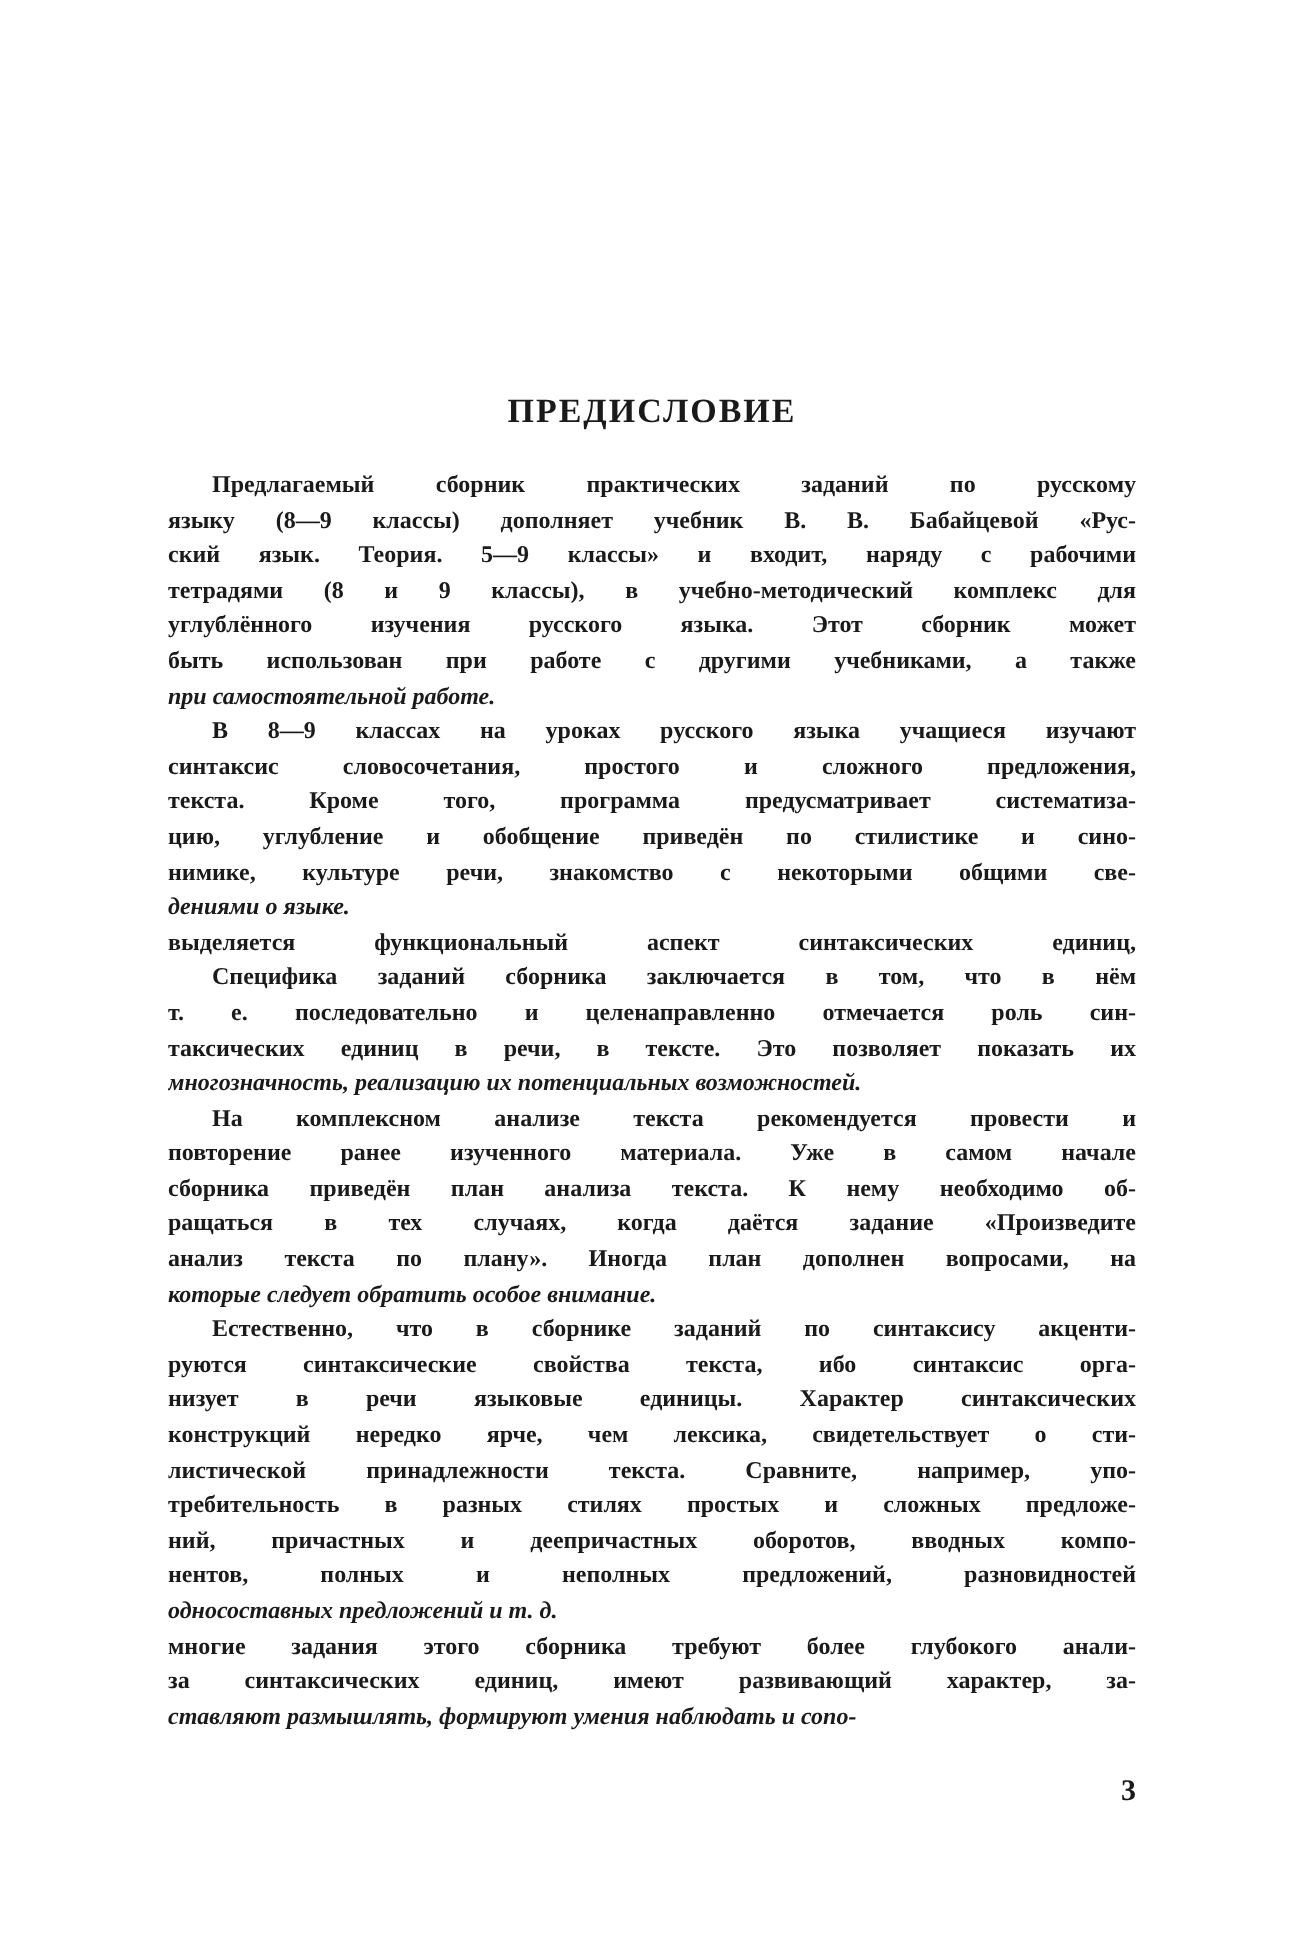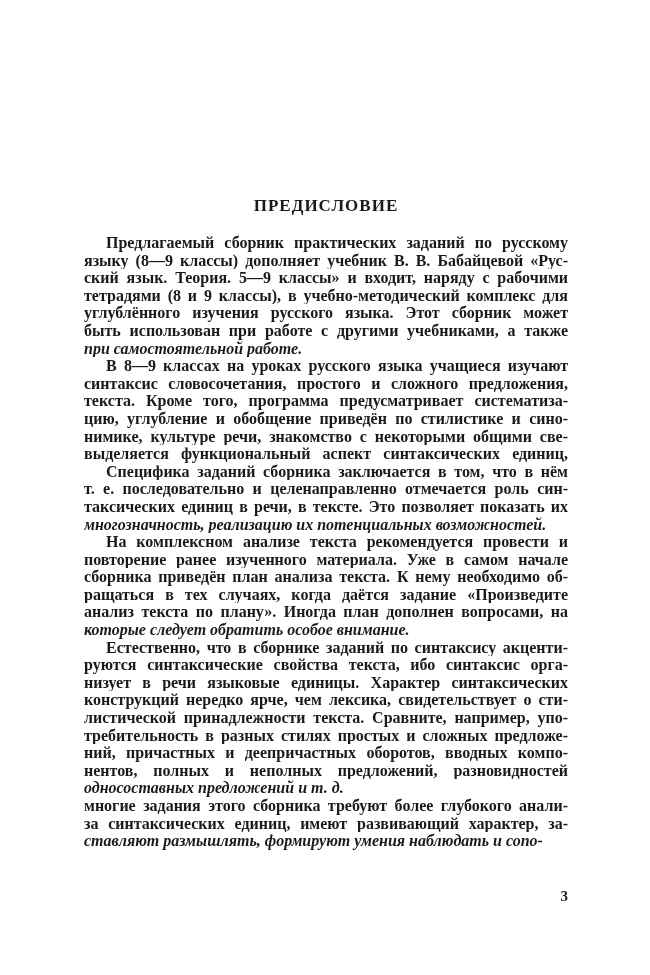--- a/index.html
+++ b/index.html
@@ -28,21 +28,21 @@
     line-height: 17px;
     font-weight: bold;
     text-align: center;
     letter-spacing: 1px;
   }
   .paragraph {
     margin: 0;
     padding: 0;
   }
   .line {
-    font-size: 16px;
+    font-size: 12px;
     font-weight: bold;
     line-height: 17.6px;
     height: 17.6px;
     text-align: justify;
     text-align-last: justify;
     overflow: hidden;
   }
   .line.first {
     padding-left: 22px;
   }
@@ -75,20 +75,21 @@
           <div class="line">углублённого изучения русского языка. Этот сборник может</div>
           <div class="line">быть использован при работе с другими учебниками, а также</div>
           <div class="line last">при самостоятельной работе.</div>
         </div>
         <div class="paragraph">
           <div class="line first">В 8—9 классах на уроках русского языка учащиеся изучают</div>
           <div class="line">синтаксис словосочетания, простого и сложного предложения,</div>
           <div class="line">текста. Кроме того, программа предусматривает систематиза-</div>
           <div class="line">цию, углубление и обобщение приведён по стилистике и сино-</div>
           <div class="line">нимике, культуре речи, знакомство с некоторыми общими све-</div>
+          <div class="line last">дениями о языке.</div>
         </div>
         <div class="paragraph">
           <div class="line">выделяется функциональный аспект синтаксических единиц,</div>
           <div class="line first">Специфика заданий сборника заключается в том, что в нём</div>
           <div class="line">т. е. последовательно и целенаправленно отмечается роль син-</div>
           <div class="line">таксических единиц в речи, в тексте. Это позволяет показать их</div>
           <div class="line last">многозначность, реализацию их потенциальных возможностей.</div>
         </div>
         <div class="paragraph">
           <div class="line first">На комплексном анализе текста рекомендуется провести и</div>

